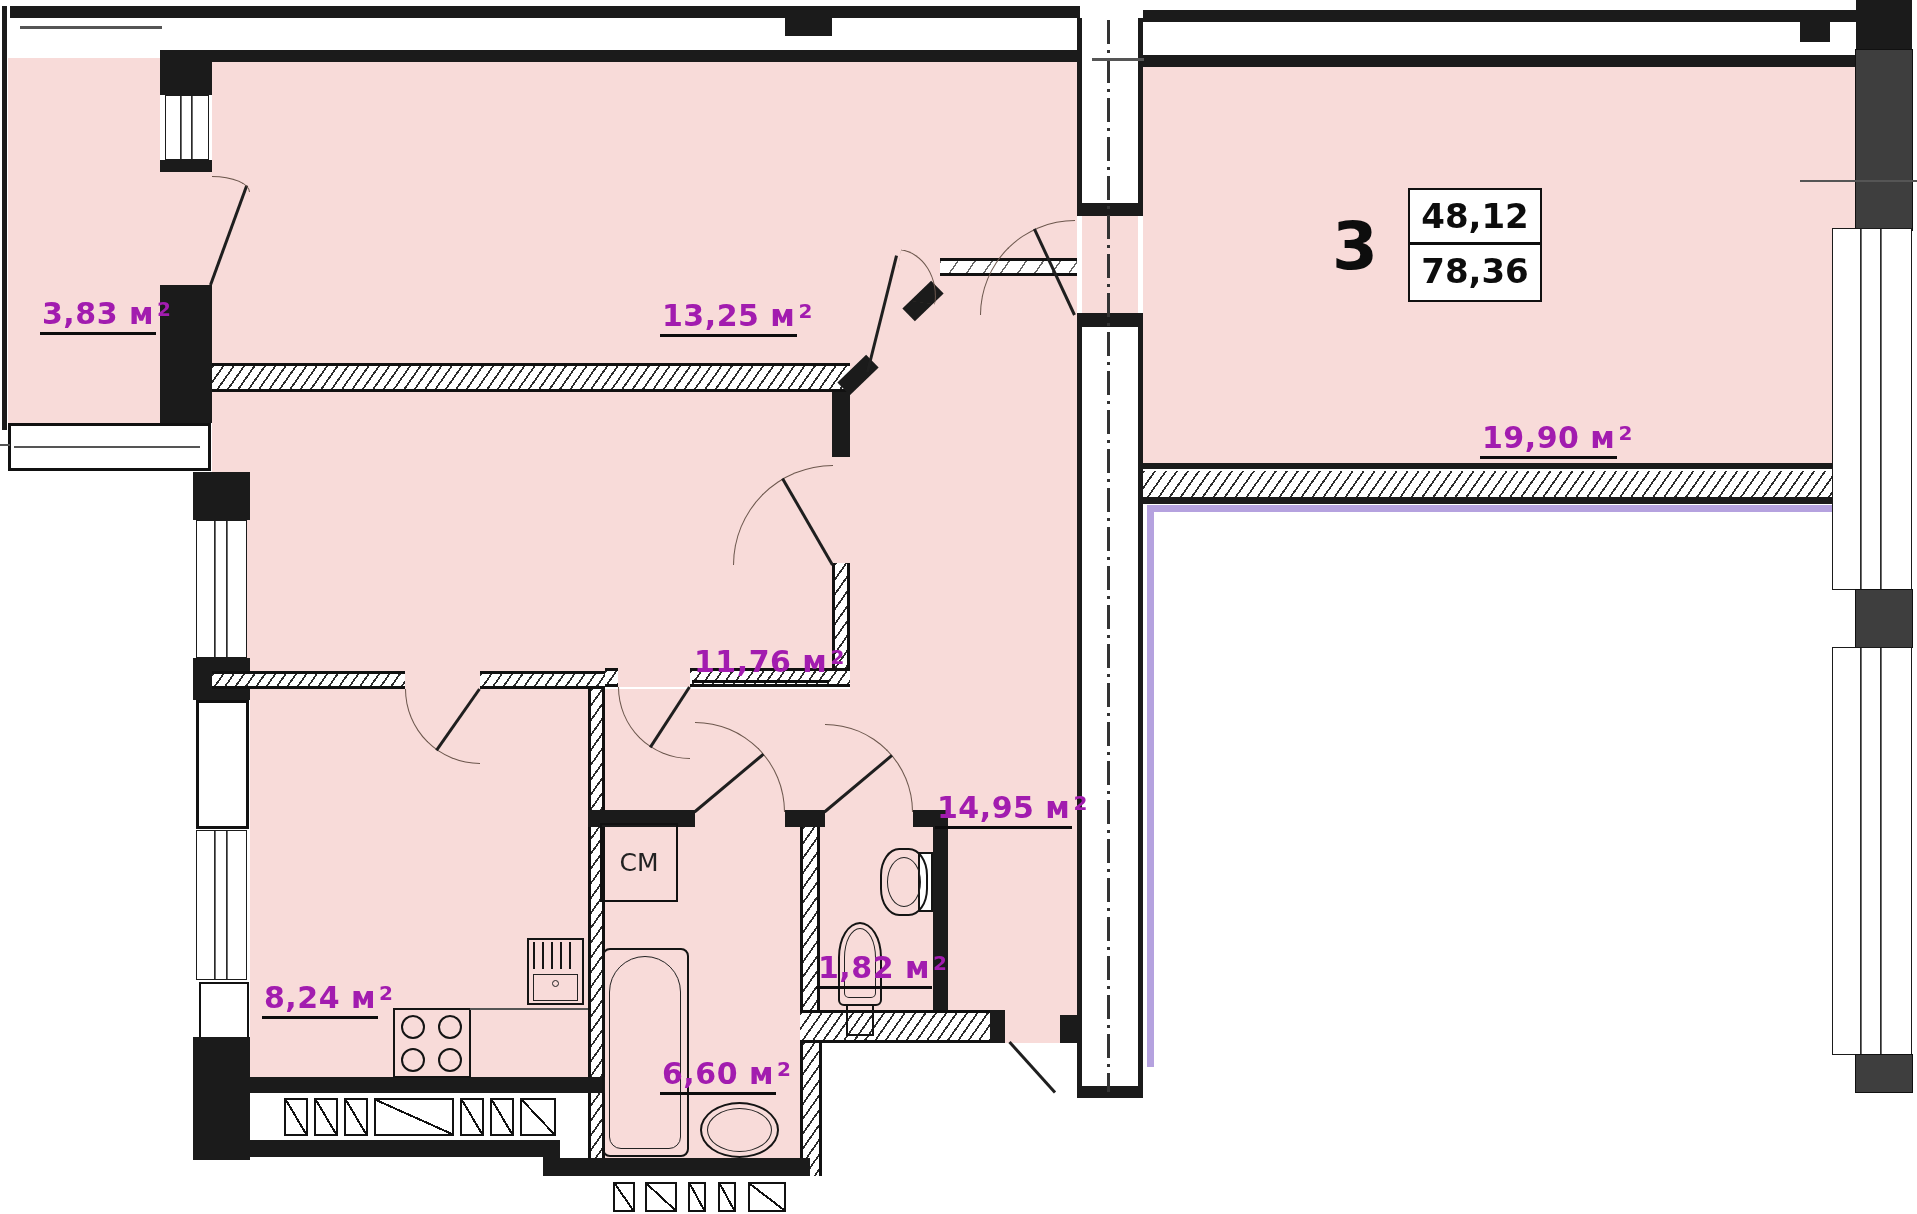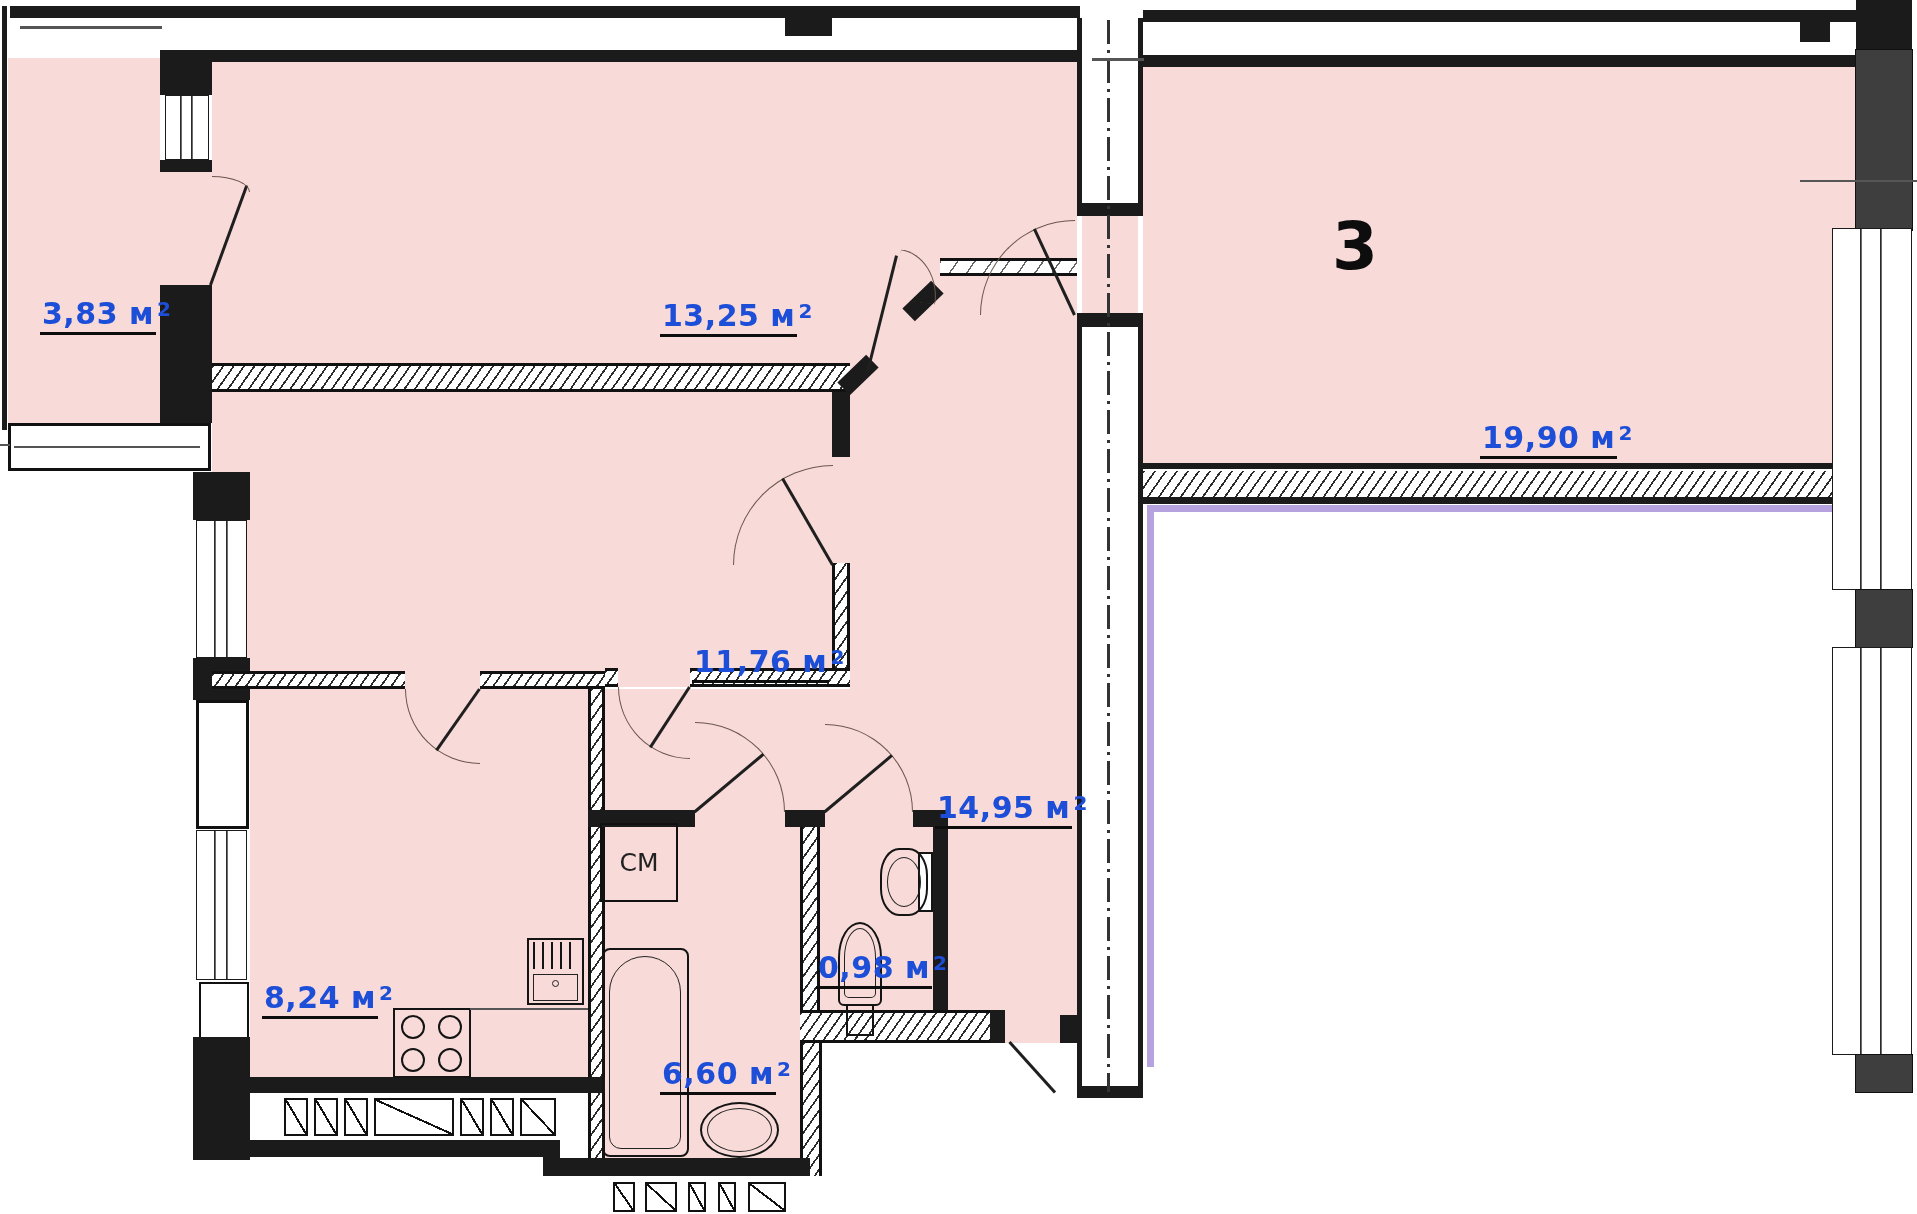--- a/index.html
+++ b/index.html
@@ -21,21 +21,21 @@
           background-image:repeating-linear-gradient(125deg,#666 0 1.4px,transparent 1.4px 14px)}
   .win{box-sizing:border-box;background-color:#fff;border:1.7px solid #1b1b1b;
        background-image:linear-gradient(#2a2a2a,#2a2a2a),linear-gradient(#2a2a2a,#2a2a2a);
        background-repeat:no-repeat;background-size:1.7px 100%,1.7px 100%;background-position:35% 0,62% 0}
   .leaf{width:3px;background:#1f1f1f}
   .arcTL{box-sizing:border-box;border-top:1.7px solid var(--arc,#6b564c);border-left:1.7px solid var(--arc,#6b564c);border-top-left-radius:100% 100%}
   .arcTR{box-sizing:border-box;border-top:1.7px solid var(--arc,#6b564c);border-right:1.7px solid var(--arc,#6b564c);border-top-right-radius:100% 100%}
   .arcBL{box-sizing:border-box;border-bottom:1.7px solid var(--arc,#6b564c);border-left:1.7px solid var(--arc,#6b564c);border-bottom-left-radius:100% 100%}
   .vent{box-sizing:border-box;background-color:#fff;border:2px solid #111;
         background-image:linear-gradient(to top right,transparent calc(50% - 1px),#111 calc(50% - 1px) calc(50% + 1px),transparent calc(50% + 1px))}
-  .lbl{font-weight:700;font-size:30px;color:#1d4ed8;white-space:nowrap;letter-spacing:.5px}
+  .lbl{font-weight:700;font-size:30px;color:#a21caf;white-space:nowrap;letter-spacing:.5px}
   .lbl .ul{border-bottom:3.6px solid #0d0d0d;padding:0 2px 1px 2px}
   .lbl sup{font-size:20px;vertical-align:8px;margin-left:1px}
   .dash{width:2.6px;background:repeating-linear-gradient(180deg,#333 0 24px,transparent 24px 30px,#333 30px 33px,transparent 33px 39px)}
   .neighbor{background:#fff;border-left:7px solid var(--neighbor-outline,#b5a2df);border-top:7px solid var(--neighbor-outline,#b5a2df)}
   .fx{box-sizing:border-box;border:2.2px solid #141414;background:transparent}
   .fxthin{box-sizing:border-box;border:1.6px solid #222;background:transparent}
   .burner{box-sizing:border-box;width:24px;height:24px;border:2px solid #141414;border-radius:50%}
   .badge{background:#fff;border:2.5px solid #111;text-align:center}
   .badge .row{font-weight:700;font-size:34px;line-height:52px;color:#0d0d0d}
   .badge .row.top{border-bottom:3.5px solid #0d0d0d}
@@ -218,24 +218,28 @@
   <div class="abs lbl" style="left:692px;top:644px">
     <span class="ul"><span>11,76</span> <span>м</span></span><sup>2</sup>
   </div>
   <div class="abs lbl" style="left:262px;top:980px">
     <span class="ul"><span>8,24</span> <span>м</span></span><sup>2</sup>
   </div>
   <div class="abs lbl" style="left:935px;top:790px">
     <span class="ul"><span>14,95</span> <span>м</span></span><sup>2</sup>
   </div>
   <div class="abs lbl" style="left:816px;top:950px">
-    <span class="ul"><span>0,98</span> <span>м</span></span><sup>2</sup>
+    <span class="ul"><span>1,82</span> <span>м</span></span><sup>2</sup>
   </div>
   <div class="abs lbl" style="left:660px;top:1056px">
     <span class="ul"><span>6,60</span> <span>м</span></span><sup>2</sup>
   </div>
   <div class="abs lbl" style="left:1480px;top:420px">
     <span class="ul"><span>19,90</span> <span>м</span></span><sup>2</sup>
   </div>
 
   <div class="abs apnum" style="left:1332px;top:208px">3</div>
+  <div class="abs badge" style="left:1408px;top:188px;width:130px;height:110px">
+    <div class="row top">48,12</div>
+    <div class="row">78,36</div>
+  </div>
 
 </div>
 
 </body></html>

